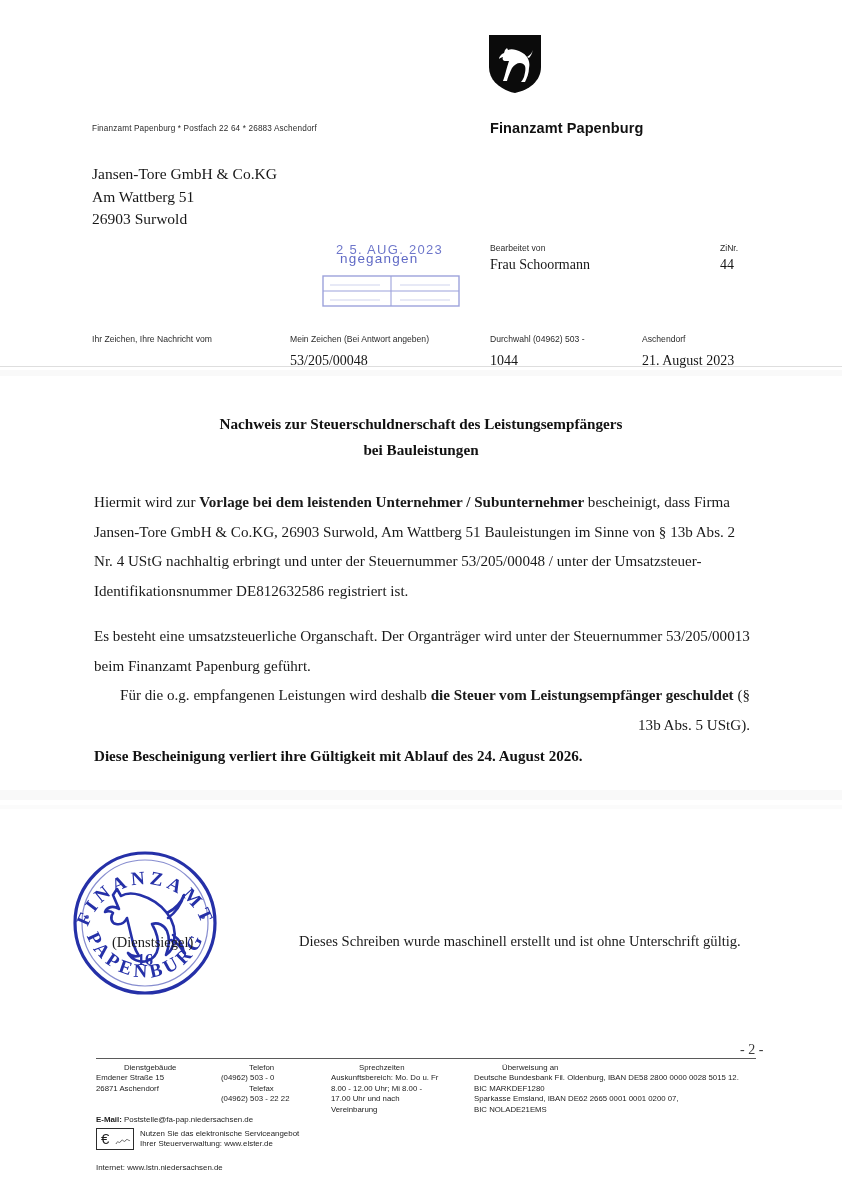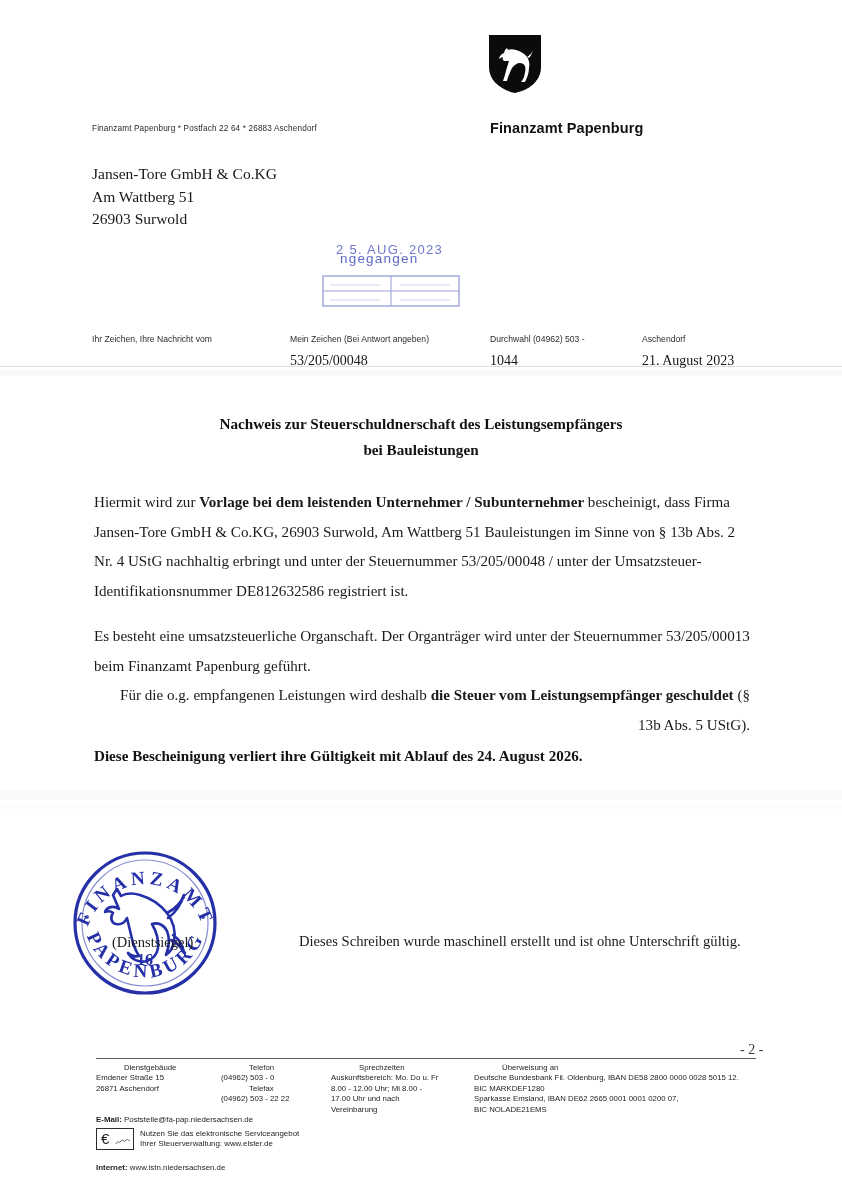--- a/index.html
+++ b/index.html
@@ -278,21 +278,21 @@
 
   .internet-line {
     position: absolute;
     left: 96px;
     top: 1163px;
     font-family: "Liberation Sans", sans-serif;
     font-size: 7.9px;
     color: #1e1e1e;
     white-space: nowrap;
   }
-  .internet-line b { font-weight: bold; }
+  .internet-line b { font-weight: normal; }
 
   
   .stamp {
     position: absolute;
     left: 306px;
     top: 203px;
     width: 160px;
     height: 108px;
     color: #3b47b8;
     font-family: "Liberation Sans", sans-serif;
@@ -365,20 +365,30 @@
       <rect x="1" y="1" width="136" height="30" fill="none" stroke="#3b47b8" stroke-width="1.4"></rect>
       <line x1="1" y1="16" x2="137" y2="16" stroke="#3b47b8" stroke-width="1.1"></line>
       <line x1="69" y1="1" x2="69" y2="31" stroke="#3b47b8" stroke-width="1.1"></line>
       <line x1="8" y1="10" x2="58" y2="10" stroke="#3b47b8" stroke-width="0.8" opacity="0.6"></line>
       <line x1="78" y1="10" x2="128" y2="10" stroke="#3b47b8" stroke-width="0.8" opacity="0.6"></line>
       <line x1="8" y1="25" x2="58" y2="25" stroke="#3b47b8" stroke-width="0.8" opacity="0.6"></line>
       <line x1="78" y1="25" x2="128" y2="25" stroke="#3b47b8" stroke-width="0.8" opacity="0.6"></line>
     </svg>
   </div>
 
+  <div class="clerk">
+    <div class="row">
+      <span class="lbl c-l">Bearbeitet von</span>
+      <span class="lbl c-r">ZiNr.</span>
+    </div>
+    <div class="row" style="height:18px;">
+      <span class="val c-l">Frau Schoormann</span>
+      <span class="val c-r">44</span>
+    </div>
+  </div>
 
   <div class="refrow">
     <div class="refcell ref0">
       <span class="lbl">Ihr Zeichen, Ihre Nachricht vom</span>
       <span class="val"></span>
     </div>
     <div class="refcell ref1">
       <span class="lbl">Mein Zeichen (Bei Antwort angeben)</span>
       <span class="val">53/205/00048</span>
     </div>

